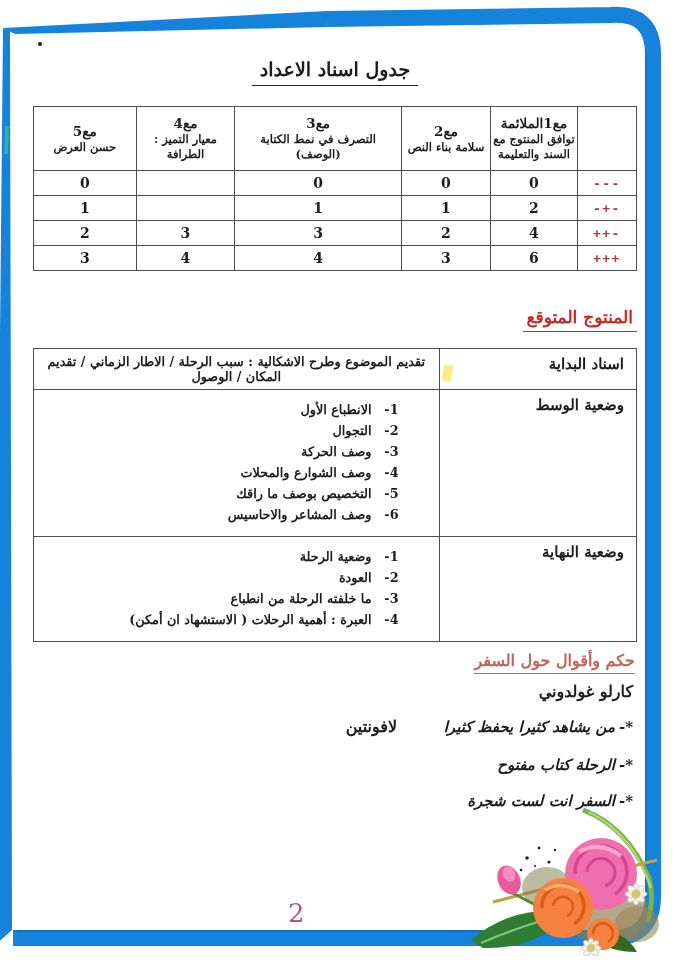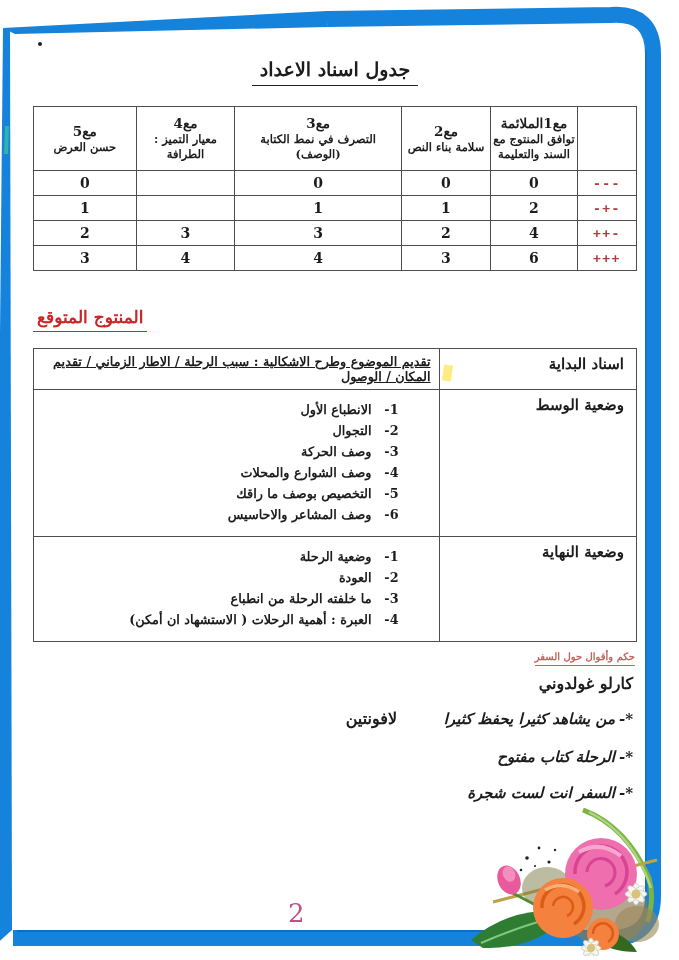--- a/index.html
+++ b/index.html
@@ -26,33 +26,33 @@
 
   table{border-collapse:collapse;width:100%;table-layout:fixed;}
   .gt{margin-top:26px;}
   .gt th,.gt td{border:1.5px solid #4d4d4d;text-align:center;vertical-align:middle;padding:0 2px;}
   .gt thead th{height:63px;font-weight:bold;}
   .gt .code{font-size:13.5px;font-weight:bold;line-height:17px;}
   .gt .sub{font-size:11.5px;font-weight:bold;line-height:15px;}
   .gt tbody td{height:24px;font-size:14px;font-weight:bold;}
   .gt td.sym{direction:ltr;color:#b03b3b;font-family:"DejaVu Sans Mono","Liberation Mono",monospace;font-weight:bold;font-size:13px;letter-spacing:1.5px;}
 
-  .red-title{margin:36px 0 16px 0;text-align:left;font-size:17px;font-weight:bold;color:#cc2525;}
+  .red-title{margin:36px 0 16px 0;text-align:right;font-size:17px;font-weight:bold;color:#cc2525;}
   .red-title span{border-bottom:1.6px solid #cc2525;padding:0 4px 4px 4px;}
 
   .pt{margin-top:21px;}
   .pt td{border:1.5px solid #4d4d4d;}
   .pt .plabel{width:28.6%;font-size:15px;font-weight:bold;padding:6px 12px;vertical-align:top;}
   .pt .pcontent{font-size:12.8px;font-weight:bold;padding:5px 8px;}
-  .pt .row-start .pcontent{text-align:right;height:30px;vertical-align:middle;text-decoration:underline;}
+  .pt .row-start .pcontent{text-align:center;height:30px;vertical-align:middle;}
   .pt .plist{padding:4px 32px 6px 0;}
   .pt .li{display:flex;gap:9px;line-height:21px;}
   .pt .li .n{min-width:18px;}
 
-  .qheading{margin:9px 2px 12px 0;font-size:10px;font-weight:bold;color:#c4625c;}
+  .qheading{margin:9px 2px 12px 0;font-size:16px;font-weight:bold;color:#c4625c;}
   .qheading span{border-bottom:1.2px solid #c4625c;padding-bottom:3px;}
 
   .quote{display:flex;align-items:baseline;gap:14px;margin:0 4px 14px 0;}
   .qtext{min-width:222px;font-size:15px;font-weight:bold;font-style:italic;line-height:24px;}
   .qtext .bullet{margin-left:4px;}
   .qauthor{font-size:16px;font-weight:bold;font-style:normal;}
   .quote.q3,.quote.q4{margin-bottom:12px;}
 
   .page-num{position:absolute;left:297px;top:898px;font-size:26px;color:#bf4f86;font-family:"DejaVu Serif",serif;}
 </style>

